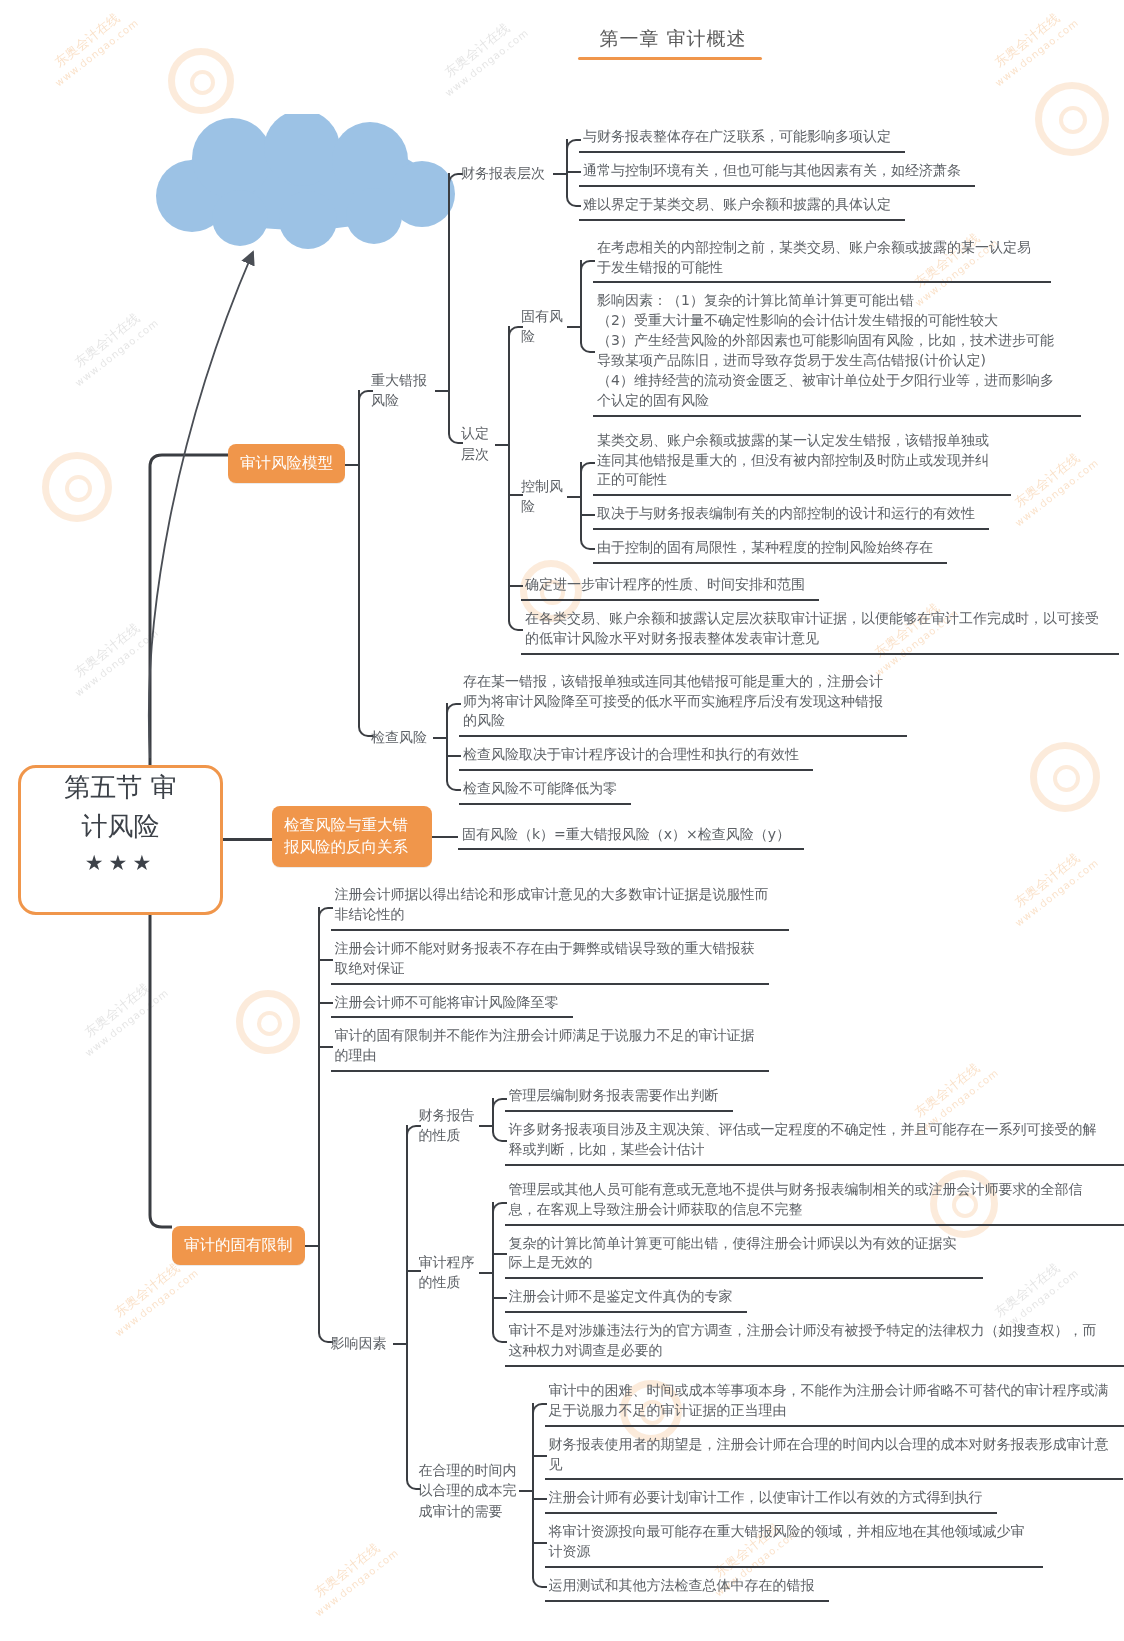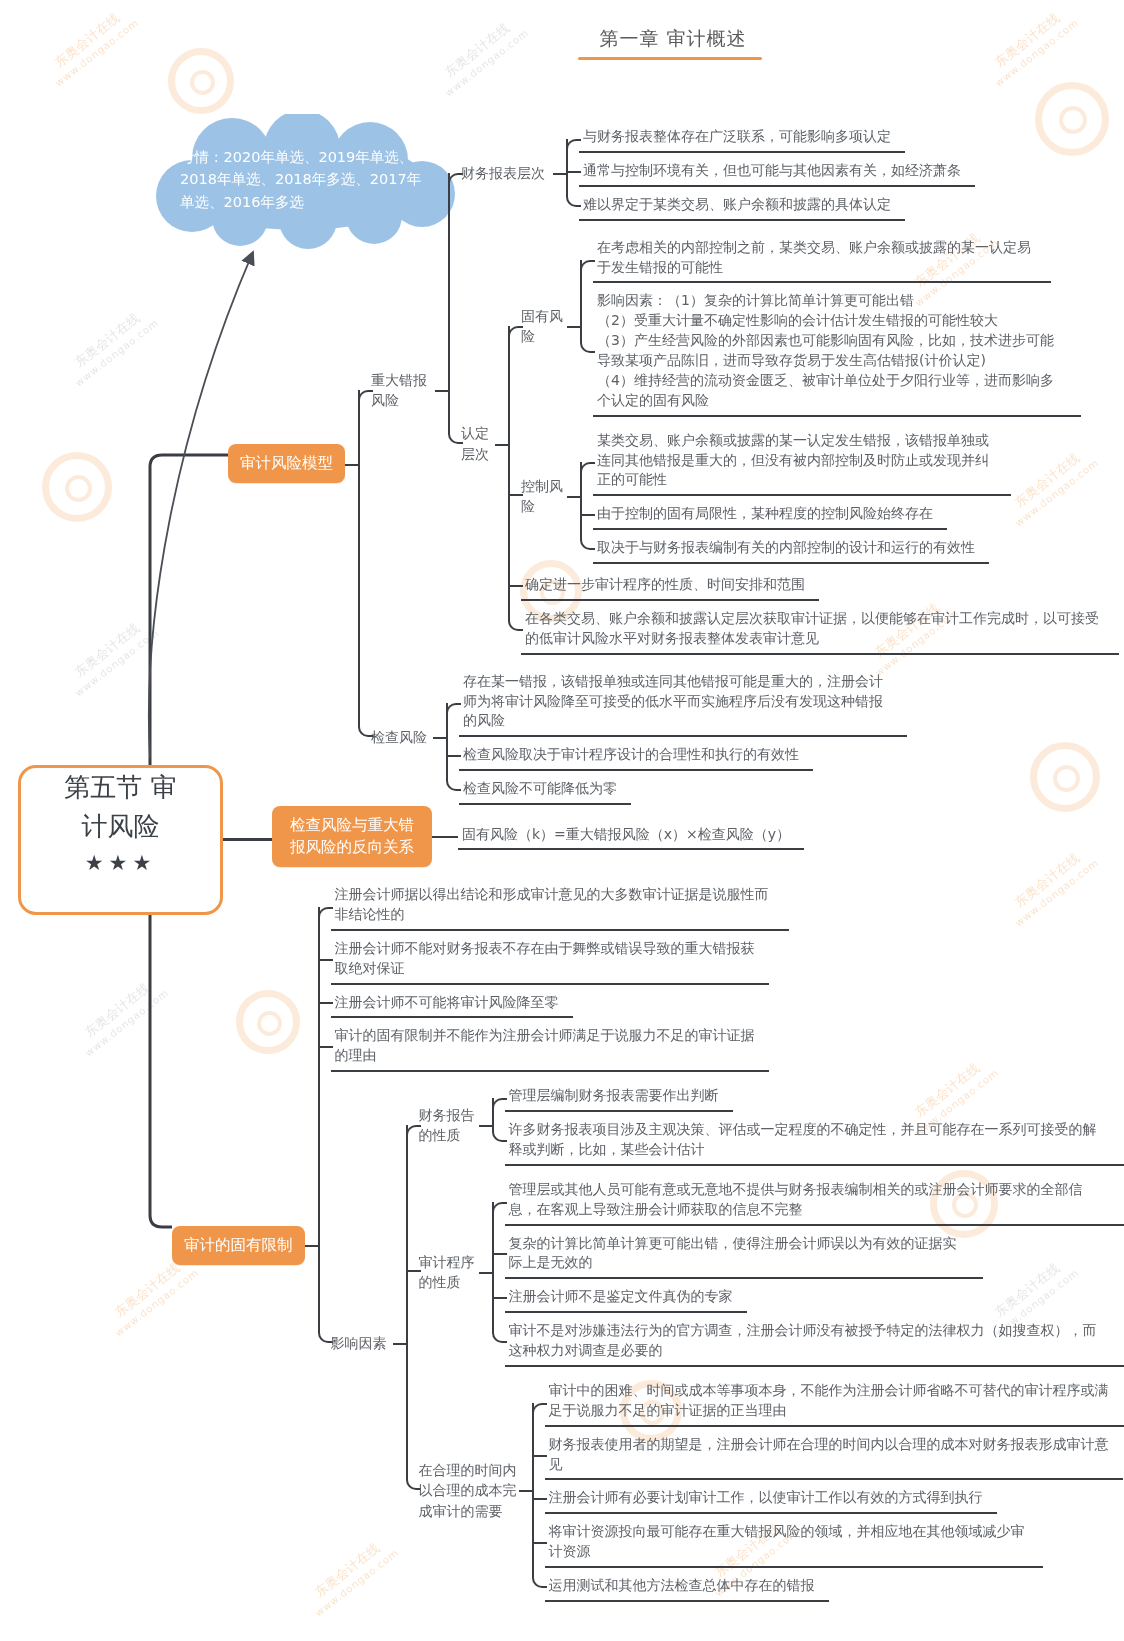--- a/index.html
+++ b/index.html
@@ -38,21 +38,21 @@
             font-size:26px;line-height:1.5;z-index:2;}
   .rootnode .stars{font-size:21px;letter-spacing:5px;color:#3c4148;margin-top:2px;}
   
   .hline{position:absolute;background:var(--ln);z-index:1;}
   
   .tree{display:flex;align-items:center;}
   .abs{position:absolute;z-index:2;}
   .tlabel{flex-shrink:0;margin-right:13px;position:relative;}
   .plain{color:var(--tx);font-size:14px;line-height:1.45;}
   .onode{background:var(--orange);color:#fff;border-radius:8px;padding:8px 12px;
-         font-size:15.5px;line-height:1.45;box-shadow:0 1px 0 rgba(0,0,0,.08);text-align:center;}
+         font-size:15.5px;line-height:1.45;box-shadow:0 1px 0 rgba(0,0,0,.08);}
   .kids{display:flex;flex-direction:column;justify-content:center;position:relative;}
   .kids::before{content:"";position:absolute;left:-13px;top:50%;width:13px;height:0;
                 border-top:2.5px solid var(--ln);}
   .kid{position:relative;padding:3px 0 3px 13px;}
   .kid::before{content:"";position:absolute;left:0;top:0;bottom:50%;width:13px;
                border-left:2.5px solid var(--ln);border-bottom:2.5px solid var(--ln);}
   .kid::after{content:"";position:absolute;left:0;top:50%;bottom:0;width:0;
               border-left:2.5px solid var(--ln);}
   .kid:first-child::before{top:50%;bottom:auto;height:calc(50% + 2px);
         border-bottom:none;border-top:2.5px solid var(--ln);border-top-left-radius:10px;}
@@ -118,21 +118,20 @@
         <circle cx="70" cy="82" r="36"></circle>
         <circle cx="110" cy="44" r="40"></circle>
         <circle cx="180" cy="34" r="38"></circle>
         <circle cx="248" cy="46" r="38"></circle>
         <circle cx="300" cy="80" r="33"></circle>
         <circle cx="252" cy="102" r="28"></circle>
         <circle cx="186" cy="106" r="29"></circle>
         <circle cx="118" cy="104" r="28"></circle>
       </g>
     </svg>
-    <div class="cloud-text">考情：2020年单选、2019年单选、2018年单选、2018年多选、2017年单选、2016年多选</div>
   </div>
 
   <div class="rootnode">
     <div>第五节 审</div>
     <div>计风险</div>
     <div class="stars">★★★</div>
   </div>
 
   <div class="hline" style="left:223px;top:838px;width:57px;height:2.5px"></div>
 
@@ -185,24 +184,24 @@
                   </div>
 
                   <div class="kid">
                     <div class="tree">
                       <div class="plain tlabel" style="width:46px">控制风险</div>
                       <div class="kids">
                         <div class="kid">
                             <div class="leaf" style="max-width:400px">某类交易、账户余额或披露的某一认定发生错报，该错报单独或连同其他错报是重大的，但没有被内部控制及时防止或发现并纠正的可能性</div>
                           </div>
                         <div class="kid">
+                            <div class="leaf" style="max-width:560px">取决于与财务报表编制有关的内部控制的设计和运行的有效性</div>
+                          </div>
+                        <div class="kid">
                             <div class="leaf" style="max-width:440px">由于控制的固有局限性，某种程度的控制风险始终存在</div>
-                          </div>
-                        <div class="kid">
-                            <div class="leaf" style="max-width:560px">取决于与财务报表编制有关的内部控制的设计和运行的有效性</div>
                           </div>
                       </div>
                     </div>
                   </div>
 
                   <div class="kid">
                       <div class="leaf" style="max-width:560px">确定进一步审计程序的性质、时间安排和范围</div>
                     </div>
                   <div class="kid">
                       <div class="leaf" style="max-width:580px">在各类交易、账户余额和披露认定层次获取审计证据，以便能够在审计工作完成时，以可接受的低审计风险水平对财务报表整体发表审计意见</div>

